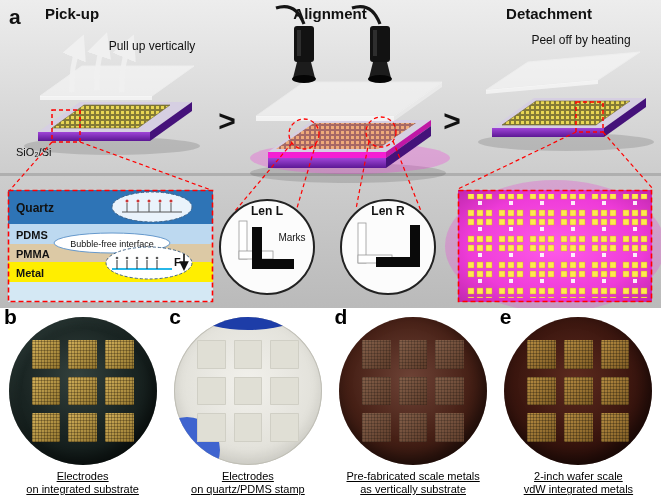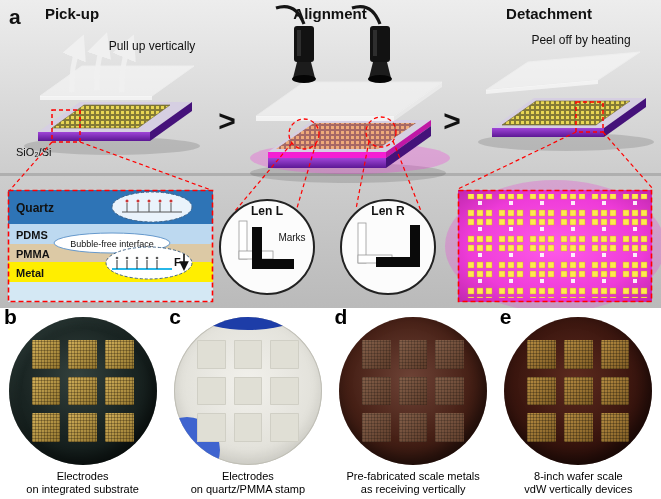--- a/index.html
+++ b/index.html
@@ -32,21 +32,21 @@
     box-shadow:inset 0 0 0 1px #bfbeb5, inset 0 -6px 14px rgba(0,0,0,.08);}
   .circle-d{background:radial-gradient(circle at 48% 42%,#6e4336 0%,#451f15 55%,#26100a 100%);
     box-shadow:inset -5px -8px 16px rgba(0,0,0,.5);}
   .circle-e{background:radial-gradient(circle at 48% 42%,#5c2a1e 0%,#39150e 55%,#1e0906 100%);
     box-shadow:inset -5px -8px 16px rgba(0,0,0,.5);}
 
   .tape-top{position:absolute;top:-13px;left:27px;width:94px;height:26px;background:#1d3da8;border-radius:50%;}
   .tape-bl{position:absolute;bottom:-18px;left:-20px;width:66px;height:66px;background:#3f64cf;border-radius:50%;}
 
   .caption{margin-top:5px;text-align:center;font-size:11px;line-height:1.2;color:#000;}
-  .caption span{display:block;}
+  .caption span{display:block;text-decoration:underline;}
 </style>
 </head>
 <body>
 
 <div class="fig">
 
   <svg class="panel-a" width="661" height="308" viewBox="0 0 661 308">
     <defs>
       <linearGradient id="bgG" x1="0" y1="0" x2="0" y2="1">
         <stop offset="0" stop-color="#ededed"></stop>
@@ -284,60 +284,60 @@
             <div class="cell cell-c"></div>
             <div class="cell cell-c"></div>
             <div class="cell cell-c"></div>
             <div class="cell cell-c"></div>
             <div class="cell cell-c"></div>
             <div class="cell cell-c"></div>
           </div>
       </div>
       <figcaption class="caption">
         <span>Electrodes</span>
-        <span>on quartz/PMMA stamp</span>
+        <span>on quartz/PDMS stamp</span>
       </figcaption>
     </figure>
 
     <figure class="wafer-panel" style="margin:0">
       <div class="panel-letter">d</div>
       <div class="wafer-circle circle-d">
         <div class="device-grid">
             <div class="cell cell-d"></div>
             <div class="cell cell-d"></div>
             <div class="cell cell-d"></div>
             <div class="cell cell-d"></div>
             <div class="cell cell-d"></div>
             <div class="cell cell-d"></div>
             <div class="cell cell-d"></div>
             <div class="cell cell-d"></div>
             <div class="cell cell-d"></div>
           </div>
       </div>
       <figcaption class="caption">
         <span>Pre-fabricated scale metals</span>
-        <span>as receiving vertically</span>
+        <span>as vertically substrate</span>
       </figcaption>
     </figure>
 
     <figure class="wafer-panel" style="margin:0">
       <div class="panel-letter">e</div>
       <div class="wafer-circle circle-e">
         <div class="device-grid">
             <div class="cell cell-e"></div>
             <div class="cell cell-e"></div>
             <div class="cell cell-e"></div>
             <div class="cell cell-e"></div>
             <div class="cell cell-e"></div>
             <div class="cell cell-e"></div>
             <div class="cell cell-e"></div>
             <div class="cell cell-e"></div>
             <div class="cell cell-e"></div>
           </div>
       </div>
       <figcaption class="caption">
-        <span>8-inch wafer scale</span>
-        <span>vdW vertically devices</span>
+        <span>2-inch wafer scale</span>
+        <span>vdW integrated metals</span>
       </figcaption>
     </figure>
 
   </div>
 </div>
 
 </body></html>

